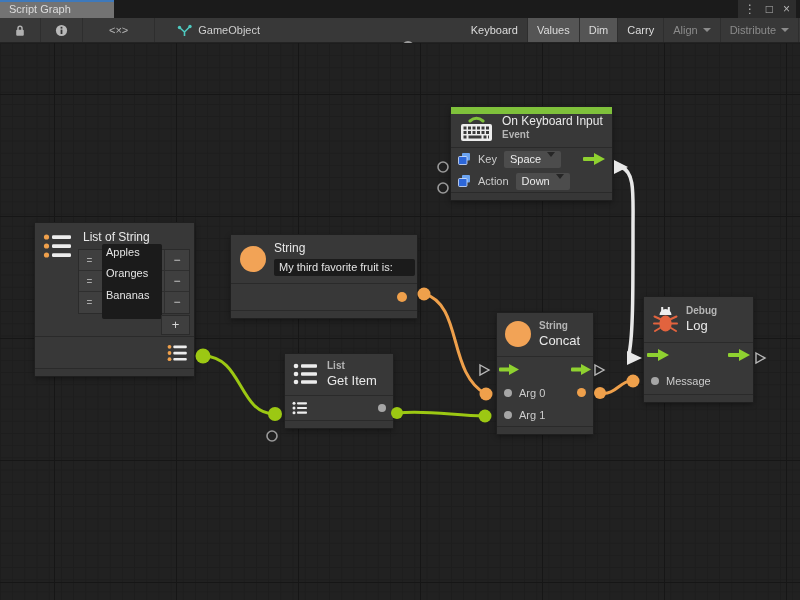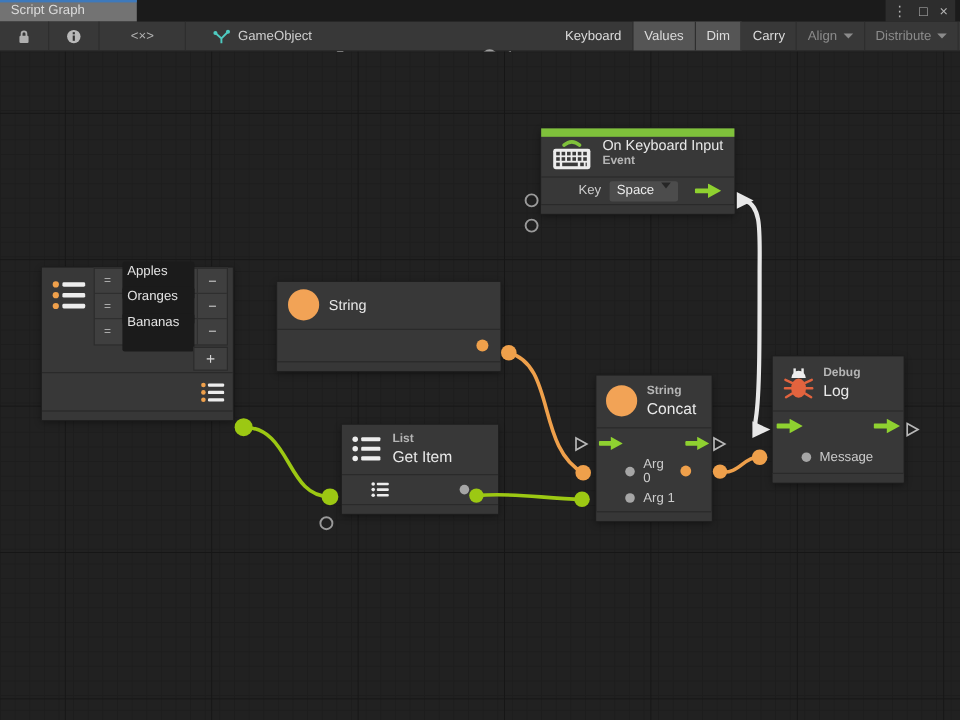--- a/index.html
+++ b/index.html
@@ -45,21 +45,21 @@
 
   
   .node { position:absolute; background:#383838; box-shadow:0 0 0 1px #1f1f1f, 0 2px 6px rgba(0,0,0,.45); }
   .node-header { display:flex; align-items:center; gap:8px; padding:5px 8px; }
   .hdr-text { display:flex; flex-direction:column; line-height:1.25; }
   .node-cat { font-size:10px; color:#b5b5b5;font-weight:bold; }
   .node-title { font-size:12px; color:#e9e9e9; }
   .node-title.big { font-size:13px; }
   .divider { height:0; border-top:1px solid #2a2a2a; }
   .node-footer { height:8px; border-top:1px solid #2a2a2a; background:#373737; }
-  .prow { display:flex; align-items:center; gap:7px; padding:0 24px; font-size:11px; color:#cccccc; }
+  .prow { display:flex; align-items:center; gap:7px; padding:0 7px; font-size:11px; color:#cccccc; }
   .spring { flex:1; }
   .dot { border-radius:50%; flex:0 0 auto; }
   .dot.gray  { width:8px;  height:8px;  background:#a6a6a6; }
   .dot.orange{ width:9px;  height:9px;  background:#efa04b; }
   .dot.teal  { width:9px;  height:9px;  background:#43c8b6; }
   .bigdot    { width:26px; height:26px; border-radius:50%; background:#f2a356; flex:0 0 auto; }
   .field { background:#1b1b1b; border-radius:2px; color:#e4e4e4; font-size:11px;
     padding:1px 5px; line-height:15px; white-space:nowrap; }
   .dropdown { background:#4c4c4c; border-radius:2px; color:#ececec; font-size:11px;
     padding:1px 6px; line-height:15px; display:flex; gap:6px; }
@@ -88,21 +88,21 @@
   #plus-btn { position:absolute; right:0; top:1px; width:29px; height:20px; background:#3f3f3f;
     border:1px solid #2b2b2b; color:#d6d6d6; text-align:center; line-height:18px; font-size:13px; }
   #list-out-row { height:31px; display:flex; align-items:center; justify-content:flex-end; padding-right:6px; }
 
   
   #node-string { left:231px; top:192px; width:186px; }
   #node-string .node-header { padding:6px 8px 7px 9px; }
   #string-out-row { height:26px; display:flex; align-items:center; justify-content:flex-end; padding-right:10px; }
 
   
-  #node-getitem { left:285px; top:311px; width:130px; }
+  #node-getitem { left:285px; top:311px; width:108px; }
   #node-getitem .node-header { padding:6px 8px; }
   #node-getitem .prow { height:24px; }
   #index-field { width:16px; text-align:center; padding:1px 0; }
 
   
   #node-concat { left:497px; top:270px; width:96px; }
   #node-concat .node-header { padding:7px 8px; }
   #concat-ctl { height:25px; }
   #node-concat .prow.arg { height:22px; }
 
@@ -220,34 +220,46 @@
         <span class="dropdown">
           <span>Space</span>
           <span class="caret"></span>
         </span>
         <span class="spring"></span>
         <svg class="ctl-arrow" width="22" height="12" viewBox="0 0 22 12">
           <rect x="0" y="4" width="12" height="4" rx="1" fill="#8fd130"></rect>
           <polygon points="11,0 22,6 11,12" fill="#8fd130"></polygon>
         </svg>
       </div>
+      <div class="prow">
+        <svg width="13" height="12" viewBox="0 0 13 12">
+          <rect x="4" y="0" width="8" height="7.5" rx="1" fill="#6ba3f0"></rect>
+          <rect x="0.5" y="3.5" width="8.5" height="8" rx="1" fill="#2c66d8" stroke="#d6e6ff" stroke-width="0.8"></rect>
+        </svg>
+        <span>Action</span>
+        <span class="dropdown">
+          <span>Down</span>
+          <span class="caret"></span>
+        </span>
+      </div>
       <div class="node-footer"></div>
     </div>
 
     <div class="node" id="node-list">
       <svg id="list-icon-col" width="30" height="26" viewBox="0 0 30 26">
         <g>
           <circle cx="3.5" cy="4" r="2.6" fill="#efa04b"></circle>
             <rect x="9" y="2.2" width="19" height="3.8" rx="1.2" fill="#ededed"></rect>
           <circle cx="3.5" cy="13" r="2.6" fill="#efa04b"></circle>
             <rect x="9" y="11.2" width="19" height="3.8" rx="1.2" fill="#ededed"></rect>
           <circle cx="3.5" cy="22" r="2.6" fill="#efa04b"></circle>
             <rect x="9" y="20.2" width="19" height="3.8" rx="1.2" fill="#ededed"></rect>
         </g>
       </svg>
+      <div id="list-title">List of String</div>
       <div id="list-widget">
         <div class="lrow">
           <span class="lhandle">=</span>
           <span class="field lfield">Apples</span>
           <span class="lminus">−</span>
         </div>
         <div class="lrow">
           <span class="lhandle">=</span>
           <span class="field lfield">Oranges</span>
           <span class="lminus">−</span>
@@ -273,20 +285,21 @@
         </svg>
       </div>
       <div class="node-footer"></div>
     </div>
 
     <div class="node" id="node-string">
       <div class="node-header">
         <div class="bigdot"></div>
         <div class="hdr-text" style="gap:3px">
           <span class="node-title">String</span>
+          <span class="field" style="width:141px">My third favorite fruit is:</span>
         </div>
       </div>
       <div class="divider"></div>
       <div id="string-out-row">
         <span class="dot orange" style="width:10px;height:10px"></span>
       </div>
       <div class="node-footer"></div>
     </div>
 
     <div class="node" id="node-getitem">

